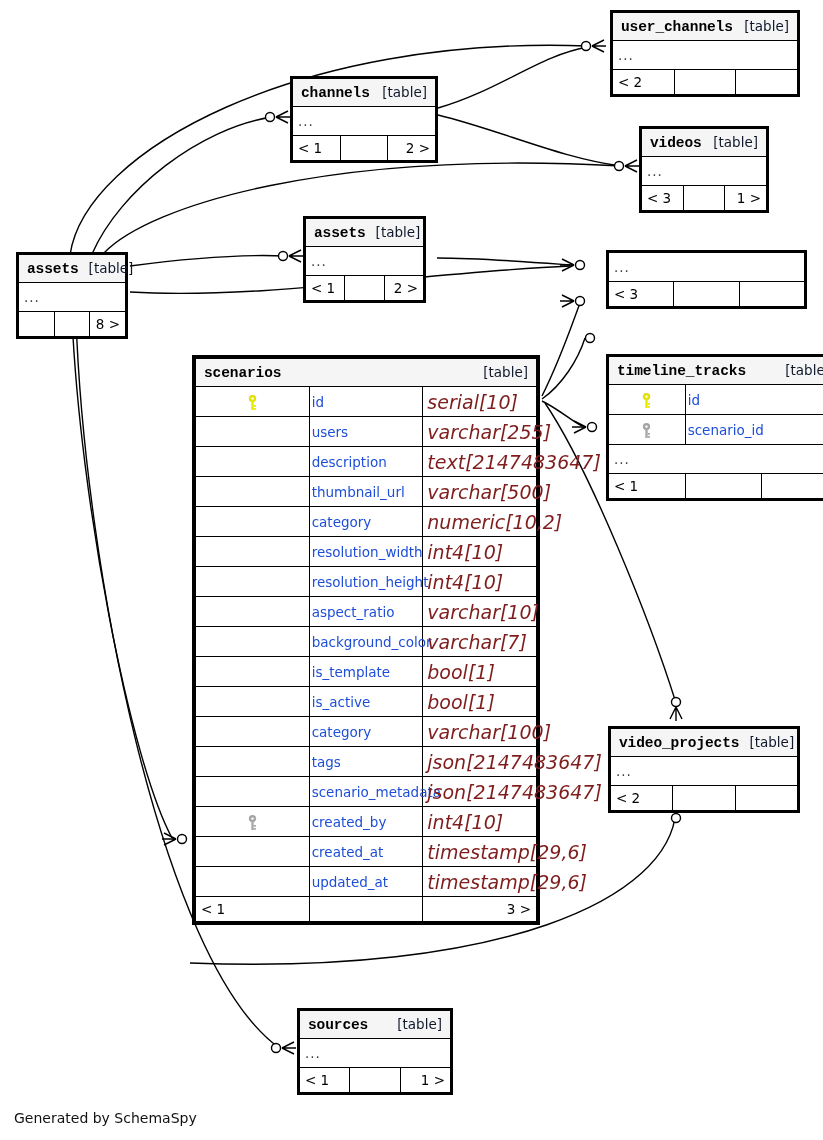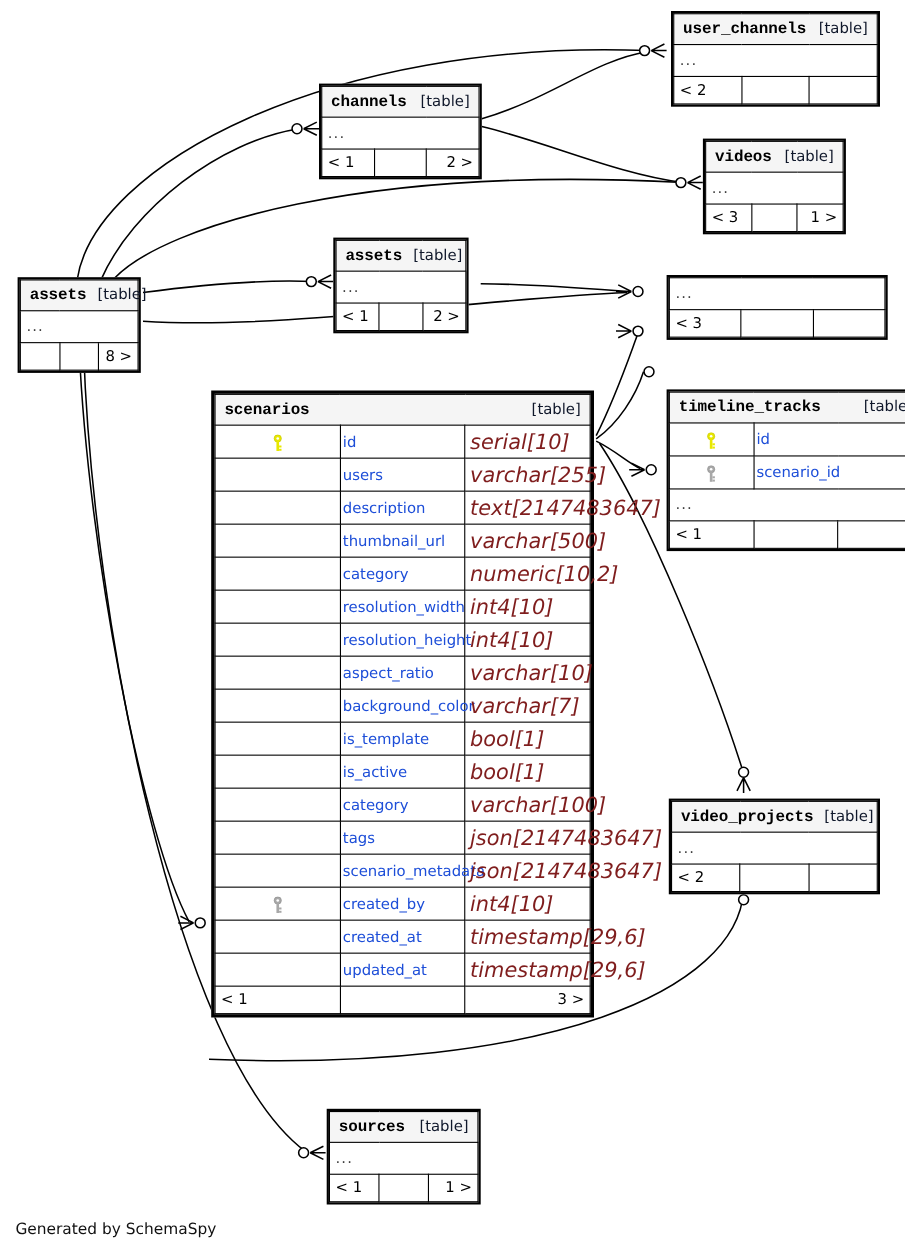--- a/index.html
+++ b/index.html
@@ -382,21 +382,21 @@
           </tr>
       <tr class="foot-row">
         <td class="foot-left" style="width:48%">&lt; 2</td>
         <td class="foot-mid" style="width:26%"></td>
         <td class="foot-right"></td>
       </tr>
     </tbody>
       </table>
   </div>
 
-  <div class="table-node" style="left:297px; top:1008px; width:140px;">
+  <div class="table-node" style="left:297px; top:1008px; width:156px;">
     <table class="tbl">
       <tbody>
           <tr>
             <td class="hdr-cell" colspan="3">
         <span class="hdr-inner">
           <span class="tname">sources</span>
           <span class="ttype">[table]</span>
         </span>
       </td>
           </tr>

